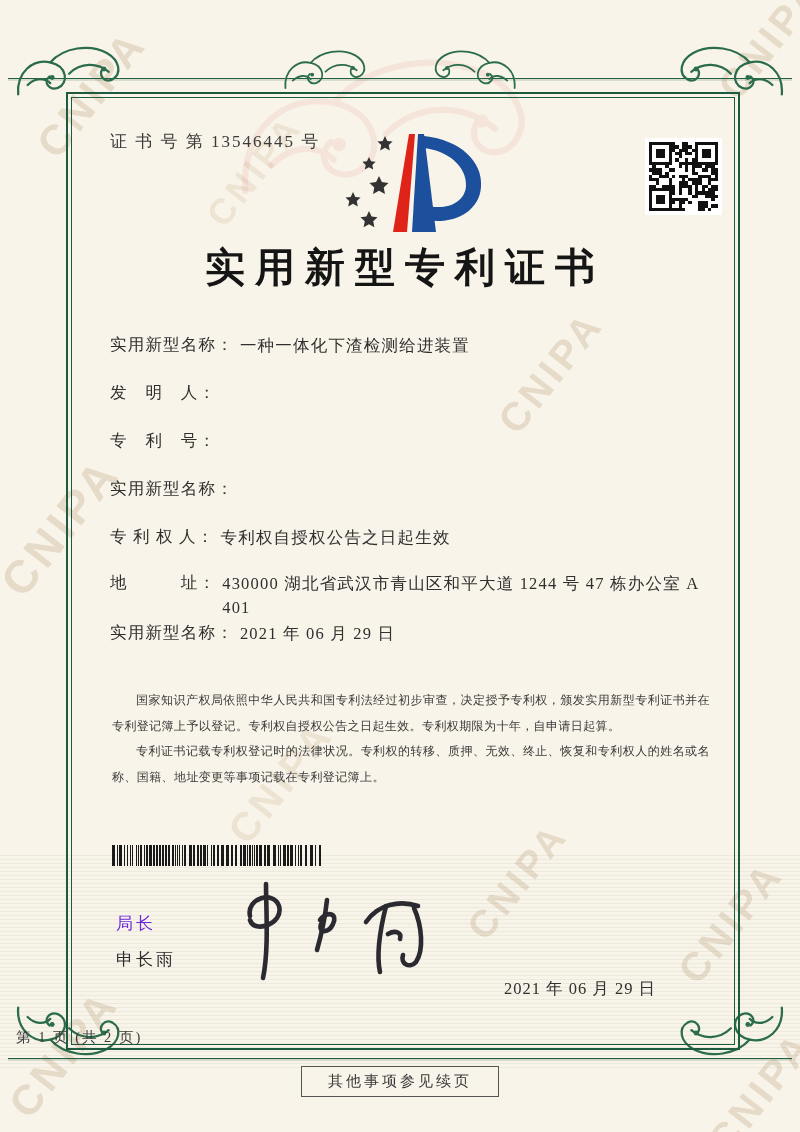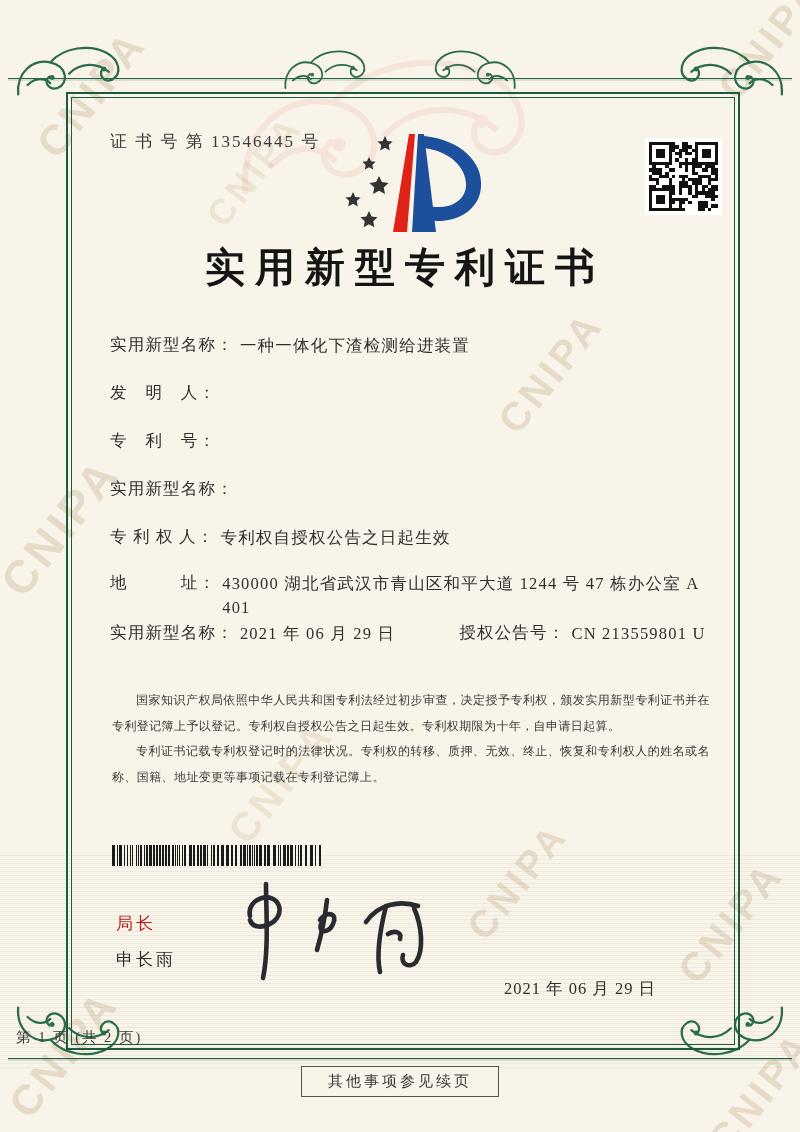--- a/index.html
+++ b/index.html
@@ -48,21 +48,21 @@
   .flabel{flex:0 0 auto;white-space:pre;}
   .fvalue{margin-left:6px;white-space:pre-line;max-width:478px;line-height:24px;}
   .grant-right{margin-left:64px;display:flex;}
   .paras{
     position:absolute;left:112px;top:656px;width:598px;
     font-size:12px;line-height:25.5px;color:#3a3a3a;text-align:justify;letter-spacing:0.4px;margin-top:32px;
   }
   .paras p{margin:0;text-indent:2em;}
   .barcode{position:absolute;left:112px;top:845px;height:21px;display:flex;align-items:stretch;}
   .barcode i{display:block;height:100%;}
-  .sig-title{position:absolute;left:116px;top:912px;font-size:17px;letter-spacing:3px;color:#b91c1c;text-align:center;}
+  .sig-title{position:absolute;left:116px;top:912px;font-size:17px;letter-spacing:3px;color:#6d28d9;text-align:center;}
   .sig-name{position:absolute;left:116px;top:948px;font-size:17px;letter-spacing:3px;color:#2e2e2e;}
   .sig-script{position:absolute;left:228px;top:878px;color:#2a2a30;}
   .sig-date{position:absolute;left:470px;top:978px;width:220px;text-align:center;font-size:16.5px;letter-spacing:1px;color:#2f2f2f;}
   .page-info{position:absolute;left:16px;right:0;top:1028px;font-size:14.5px;letter-spacing:2px;color:#3a3a3a;}
   .cont-box{
     position:absolute;left:50%;top:1066px;transform:translateX(-50%);
     border:1px solid #555;padding:5px 26px;font-size:15px;letter-spacing:3px;color:#3a3a3a;background:#f9f4e9;
   }
 </style>
 </head>
@@ -625,24 +625,20 @@
   </div>
   <div class="frow" style="top:572px;">
     <span class="flabel">地　　　址：</span>
     <span class="fvalue">430000  湖北省武汉市青山区和平大道 1244 号 47 栋办公室 A
 401</span>
   </div>
 
   <div class="frow" style="top:622px;">
     <span class="flabel">实用新型名称：</span>
     <span class="fvalue">2021 年 06 月 29 日</span>
-    <span class="grant-right">
-      <span class="flabel">授权公告号：</span>
-      <span class="fvalue">CN 213559801 U</span>
-    </span>
   </div>
 
   <div class="paras">
     <p>国家知识产权局依照中华人民共和国专利法经过初步审查，决定授予专利权，颁发实用新型专利证书并在专利登记簿上予以登记。专利权自授权公告之日起生效。专利权期限为十年，自申请日起算。</p>
     <p>专利证书记载专利权登记时的法律状况。专利权的转移、质押、无效、终止、恢复和专利权人的姓名或名称、国籍、地址变更等事项记载在专利登记簿上。</p>
   </div>
 
   <div class="barcode">
       <i style="width: 3px; background: rgb(26, 26, 26);"></i>
       <i style="width: 2px;"></i>

